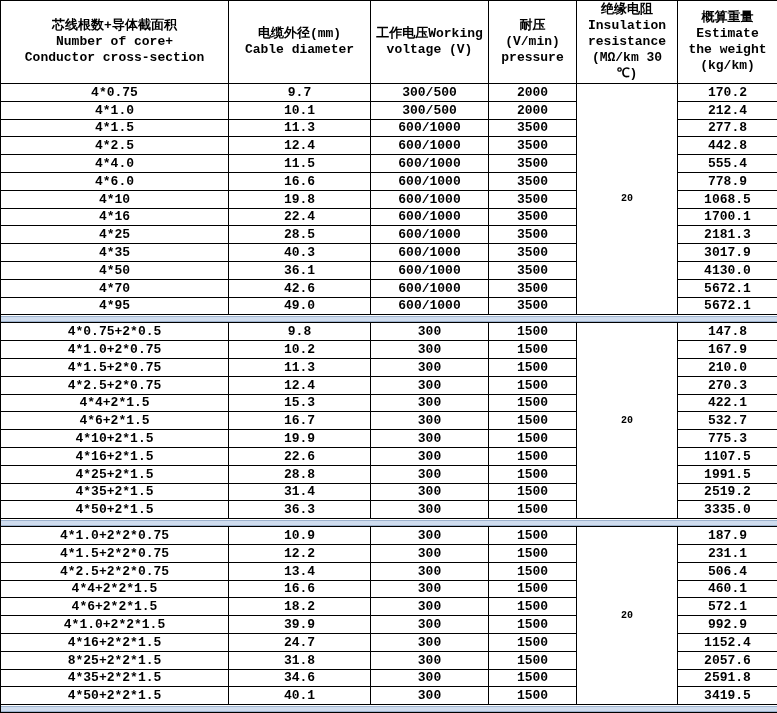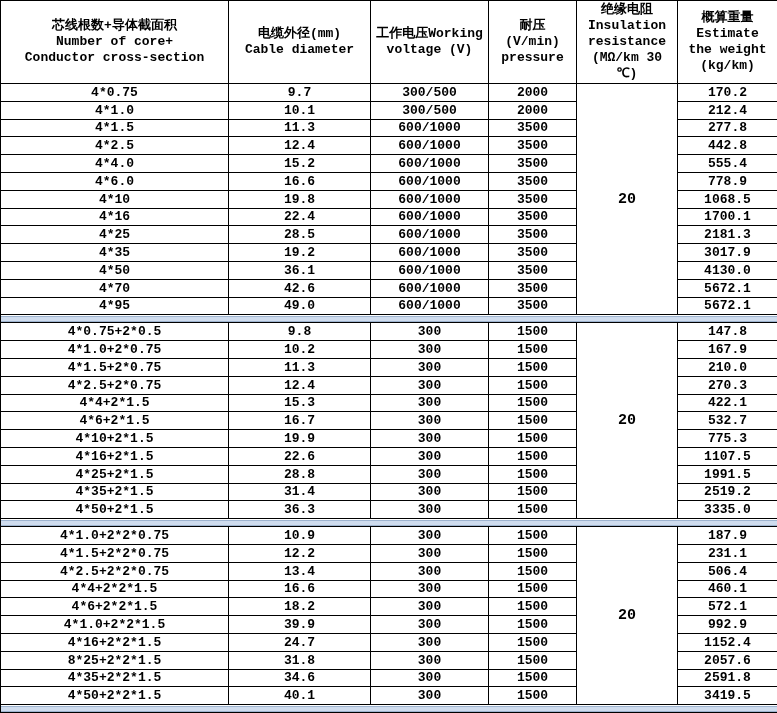--- a/index.html
+++ b/index.html
@@ -34,21 +34,21 @@
   }
   tbody td {
     font-size: 13px;
     line-height: 1;
   }
   tr.data-row {
     height: 17.8px;
     font-weight: bold;
   }
   td.ins-cell {
-    font-size: 15px;
+    font-size: 10px;
   }
   tr.sep-row td {
     height: 7px;
     background: #cfdcee;
     border-left: 1px solid #000000;
     border-right: 1px solid #000000;
     border-top: 1px solid #000000;
     border-bottom: 1px solid #000000;
     box-shadow: inset 0 1px 0 #ffffff, inset 0 2px 0 #9db3cf, inset 0 -1px 0 #9db3cf;
   }
@@ -119,21 +119,21 @@
       </tr>
       <tr class="data-row">
         <td>4*2.5</td>
         <td>12.4</td>
         <td>600/1000</td>
         <td>3500</td>
         <td>442.8</td>
       </tr>
       <tr class="data-row">
         <td>4*4.0</td>
-        <td>15.2</td>
+        <td>11.5</td>
         <td>600/1000</td>
         <td>3500</td>
         <td>555.4</td>
       </tr>
       <tr class="data-row">
         <td>4*6.0</td>
         <td>16.6</td>
         <td>600/1000</td>
         <td>3500</td>
         <td>778.9</td>
@@ -154,21 +154,21 @@
       </tr>
       <tr class="data-row">
         <td>4*25</td>
         <td>28.5</td>
         <td>600/1000</td>
         <td>3500</td>
         <td>2181.3</td>
       </tr>
       <tr class="data-row">
         <td>4*35</td>
-        <td>19.2</td>
+        <td>40.3</td>
         <td>600/1000</td>
         <td>3500</td>
         <td>3017.9</td>
       </tr>
       <tr class="data-row">
         <td>4*50</td>
         <td>36.1</td>
         <td>600/1000</td>
         <td>3500</td>
         <td>4130.0</td>

